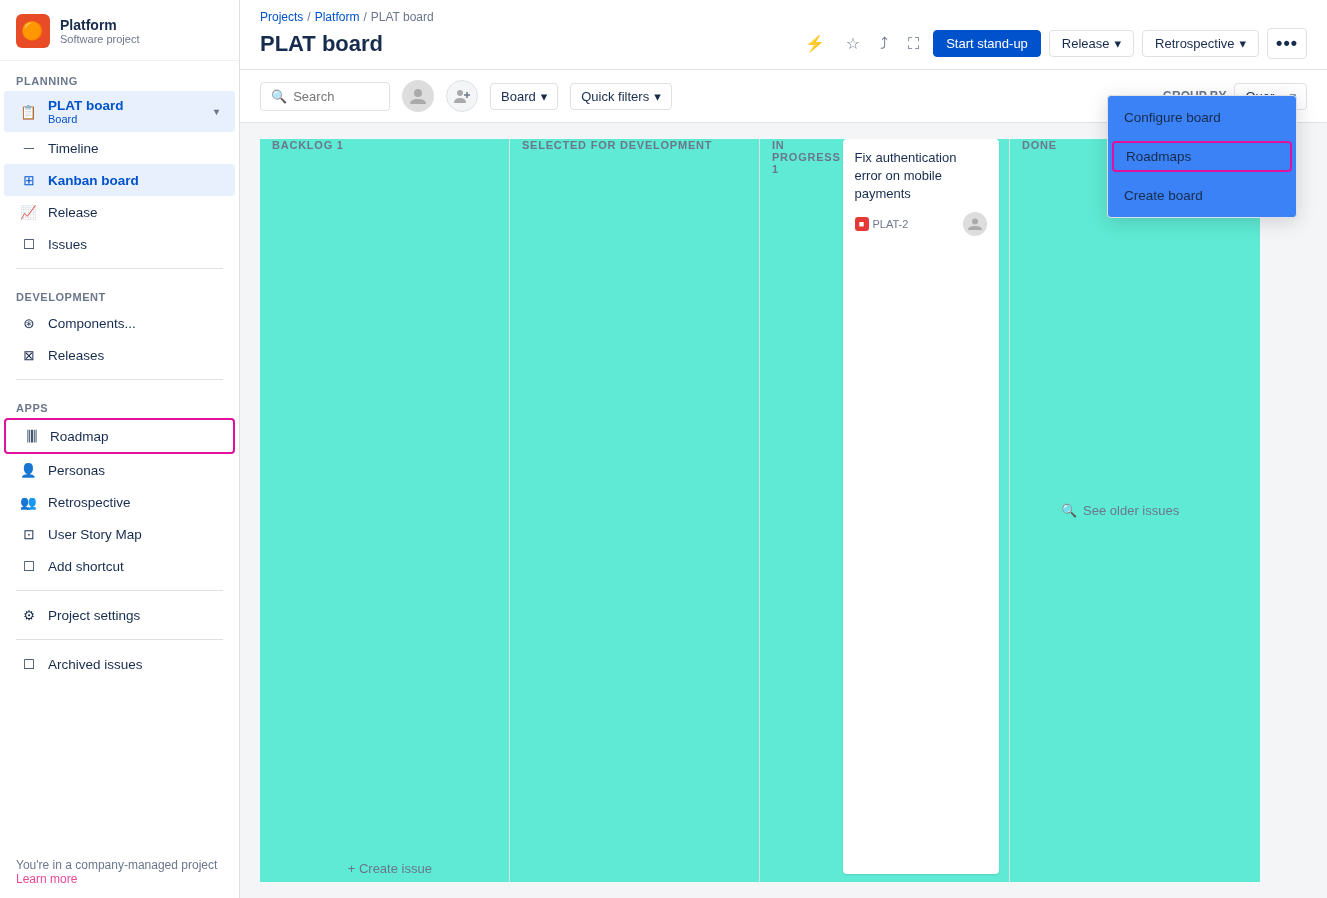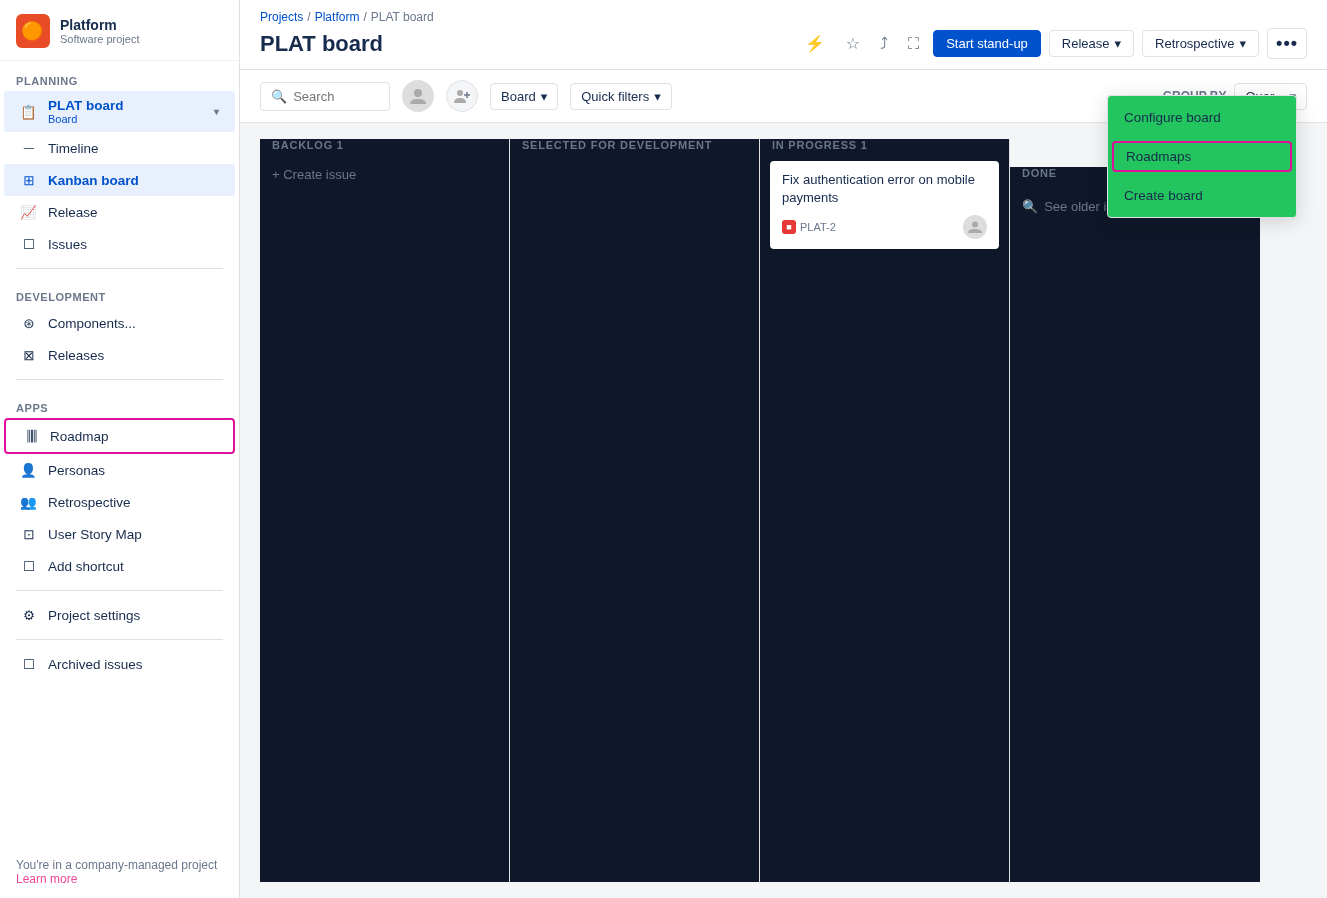--- a/index.html
+++ b/index.html
@@ -172,27 +172,27 @@
 
     
     .board {
       flex: 1; overflow-x: auto; overflow-y: hidden;
       display: flex; gap: 0;
       padding: 16px 20px;
       background: #f4f5f7;
     }
     .board-column {
       min-width: 250px; width: 250px;
-      background: #0f172a;
+      background: #5eead4;
       border-right: 1px solid #e0e0e0;
       padding: 0 10px;
-      display: flex; flex-direction: column;
+      display: flex; flex-direction: row;
       max-height: 100%;
     }
-    .board-column:last-child { border-right: none; margin-top: 28px; }
+    .board-column:last-child { border-right: none; }
     .column-header {
       font-size: 11px; font-weight: 700; color: #6b778c;
       padding: 0 2px 10px;
       letter-spacing: 0.07em;
       text-transform: uppercase;
     }
 
     .card {
       background: #fff;
       border-radius: 4px;
@@ -232,21 +232,21 @@
     }
 
     .see-older {
       display: flex; align-items: center; gap: 6px;
       font-size: 13px; color: #6b778c;
       cursor: pointer; padding: 10px 2px;
     }
     .dropdown-menu {
       position: fixed;
       top: 95px; right: 30px;
-      background: #22c55e;
+      background: #3b82f6;
       border-radius: 4px;
       box-shadow: 0 4px 20px rgba(0,0,0,0.15);
       border: 1px solid #dfe1e6;
       min-width: 190px;
       z-index: 100;
       padding: 6px 0;
     }
     .dropdown-item {
       padding: 8px 16px;
       font-size: 13.5px; color: #172b4d;

